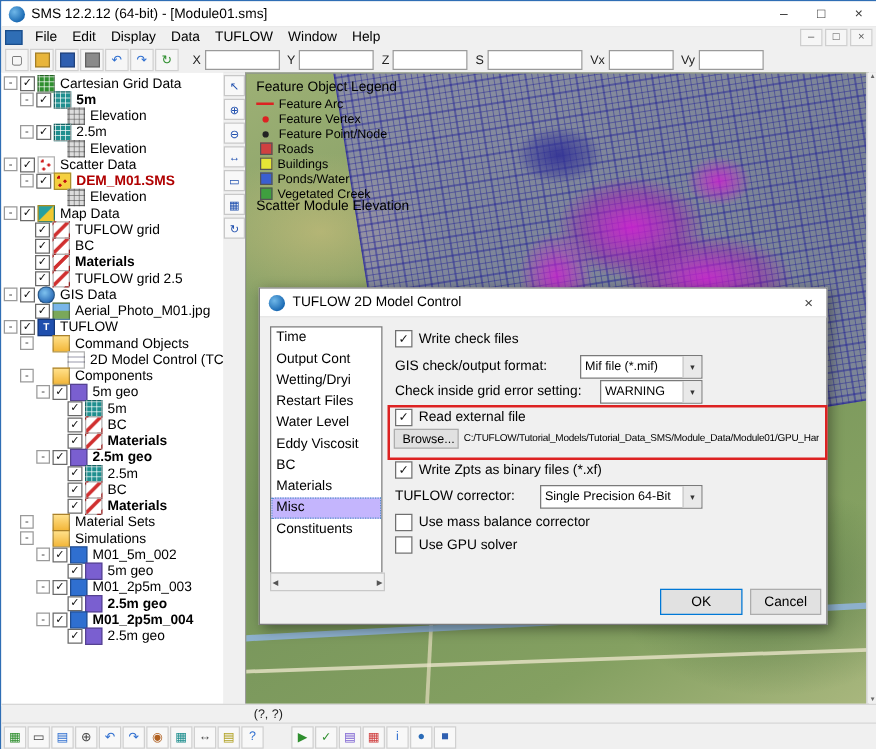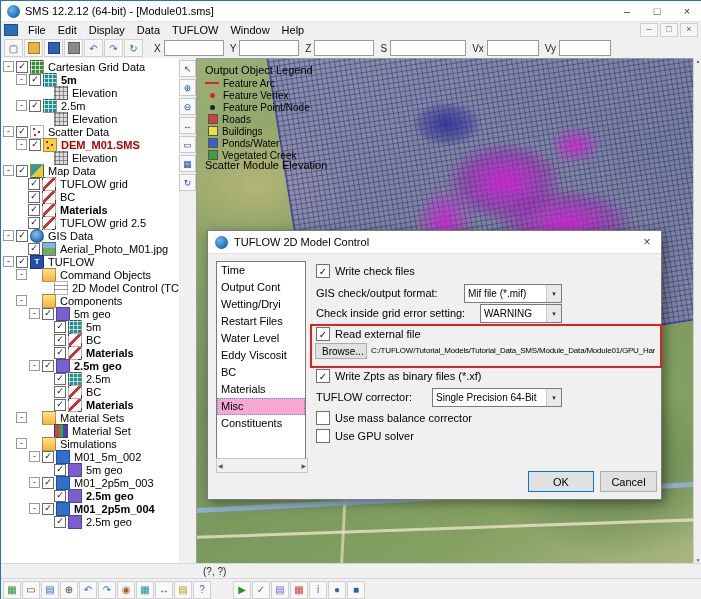--- a/index.html
+++ b/index.html
@@ -112,21 +112,21 @@
   .btool{width:16px;height:16px;border:1px solid #d0d0d0;background:#f8f8f8;display:flex;align-items:center;justify-content:center;font-size:10px;flex:none;}
 
   
   #dialog{position:absolute;left:206px;top:229px;width:453px;height:268px;background:#f0f0f0;border:1px solid #7a7a7a;box-shadow:3px 3px 10px rgba(0,0,0,.4);}
   #dlg-titlebar{position:absolute;left:0;top:0;right:0;height:22px;background:#fff;border-bottom:1px solid #e0e0e0;display:flex;align-items:center;}
   #dlg-icon{width:13px;height:13px;border-radius:50%;background:radial-gradient(circle at 35% 35%,#6fb7e8,#1565b0 75%);margin:0 6px 0 7px;flex:none;}
   #dlg-title{font-size:11px;}
   #dlg-close{margin-left:auto;width:28px;text-align:center;color:#444;font-size:12px;}
   #dlg-list{position:absolute;left:8px;top:30px;width:88px;height:196px;background:#fff;border:1px solid #7a7a7a;overflow:hidden;}
   .dli{height:17px;line-height:17px;padding-left:4px;font-size:11px;white-space:nowrap;}
-  .dli.sel{background:#f9a8d4;outline:1px dotted #5592c9;outline-offset:-1px;}
+  .dli.sel{background:#c4b5fd;outline:1px dotted #5592c9;outline-offset:-1px;}
   #dlg-hscroll{position:absolute;left:8px;top:227px;width:88px;height:13px;background:#f0f0f0;border:1px solid #c8c8c8;display:flex;justify-content:space-between;align-items:center;font-size:6px;color:#555;padding:0 1px;}
   .dlabel{position:absolute;font-size:11px;}
   .drow{position:absolute;display:flex;align-items:center;gap:5px;}
   .dcb{width:12px;height:12px;border:1px solid #707070;background:#fff;display:inline-flex;align-items:center;justify-content:center;font-size:10px;line-height:11px;color:#111;flex:none;}
   .dlb{font-size:11px;white-space:nowrap;}
   .dd{position:absolute;height:17px;background:#fff;border:1px solid #7a7a7a;display:flex;align-items:center;}
   .ddtext{flex:1;padding:0 3px;font-size:10px;white-space:nowrap;overflow:hidden;}
   .ddarrow{width:14px;height:100%;border-left:1px solid #c8c8c8;background:#e9e9e9;display:flex;align-items:center;justify-content:center;font-size:7px;color:#333;flex:none;}
   #red-box{position:absolute;left:102px;top:93px;width:348px;height:40px;border:2px solid #dd2222;}
   #browse-btn{position:absolute;left:107px;top:112px;width:52px;height:16px;background:#e1e1e1;border:1px solid #adadad;font-size:10px;font-family:"Liberation Sans",sans-serif;}
@@ -374,26 +374,20 @@
         <span class="tcb">✓</span>
         <span class="ic ic-cov"></span>
         <span class="tlabel b">Materials</span>
       </div>
       <div class="trow" style="padding-left: 15px;">
         <span class="exp">-</span>
         <span class="tcbsp"></span>
         <span class="ic ic-folder"></span>
         <span class="tlabel">Material Sets</span>
       </div>
-      <div class="trow" style="padding-left: 28px;">
-        <span class="expsp"></span>
-        <span class="tcbsp"></span>
-        <span class="ic ic-mat"></span>
-        <span class="tlabel">Material Set</span>
-      </div>
       <div class="trow" style="padding-left: 15px;">
         <span class="exp">-</span>
         <span class="tcbsp"></span>
         <span class="ic ic-folder"></span>
         <span class="tlabel">Simulations</span>
       </div>
       <div class="trow" style="padding-left: 28px;">
         <span class="exp">-</span>
         <span class="tcb">✓</span>
         <span class="ic ic-sim"></span>
@@ -448,21 +442,21 @@
       <div class="road-h"></div>
       <div id="grid-overlay"></div>
       <div class="blob" id="blob-navy"></div>
       <div class="blob" id="blob-m1"></div>
       <div class="blob" id="blob-m2"></div>
       <div class="blob" id="blob-m3"></div>
       <div class="blob" id="blob-m4"></div>
     </div>
 
     <div id="feature-legend">
-      <div class="ltitle">Output Object Legend</div>
+      <div class="ltitle">Feature Object Legend</div>
       <div id="feature-items">
           <div class="litem">
             <span class="sw line" style="background: rgb(221, 34, 34);"></span>
             <span>Feature Arc</span>
           </div>
           <div class="litem">
             <span class="sw dot" style="background: rgb(221, 34, 34);"></span>
             <span>Feature Vertex</span>
           </div>
           <div class="litem">

